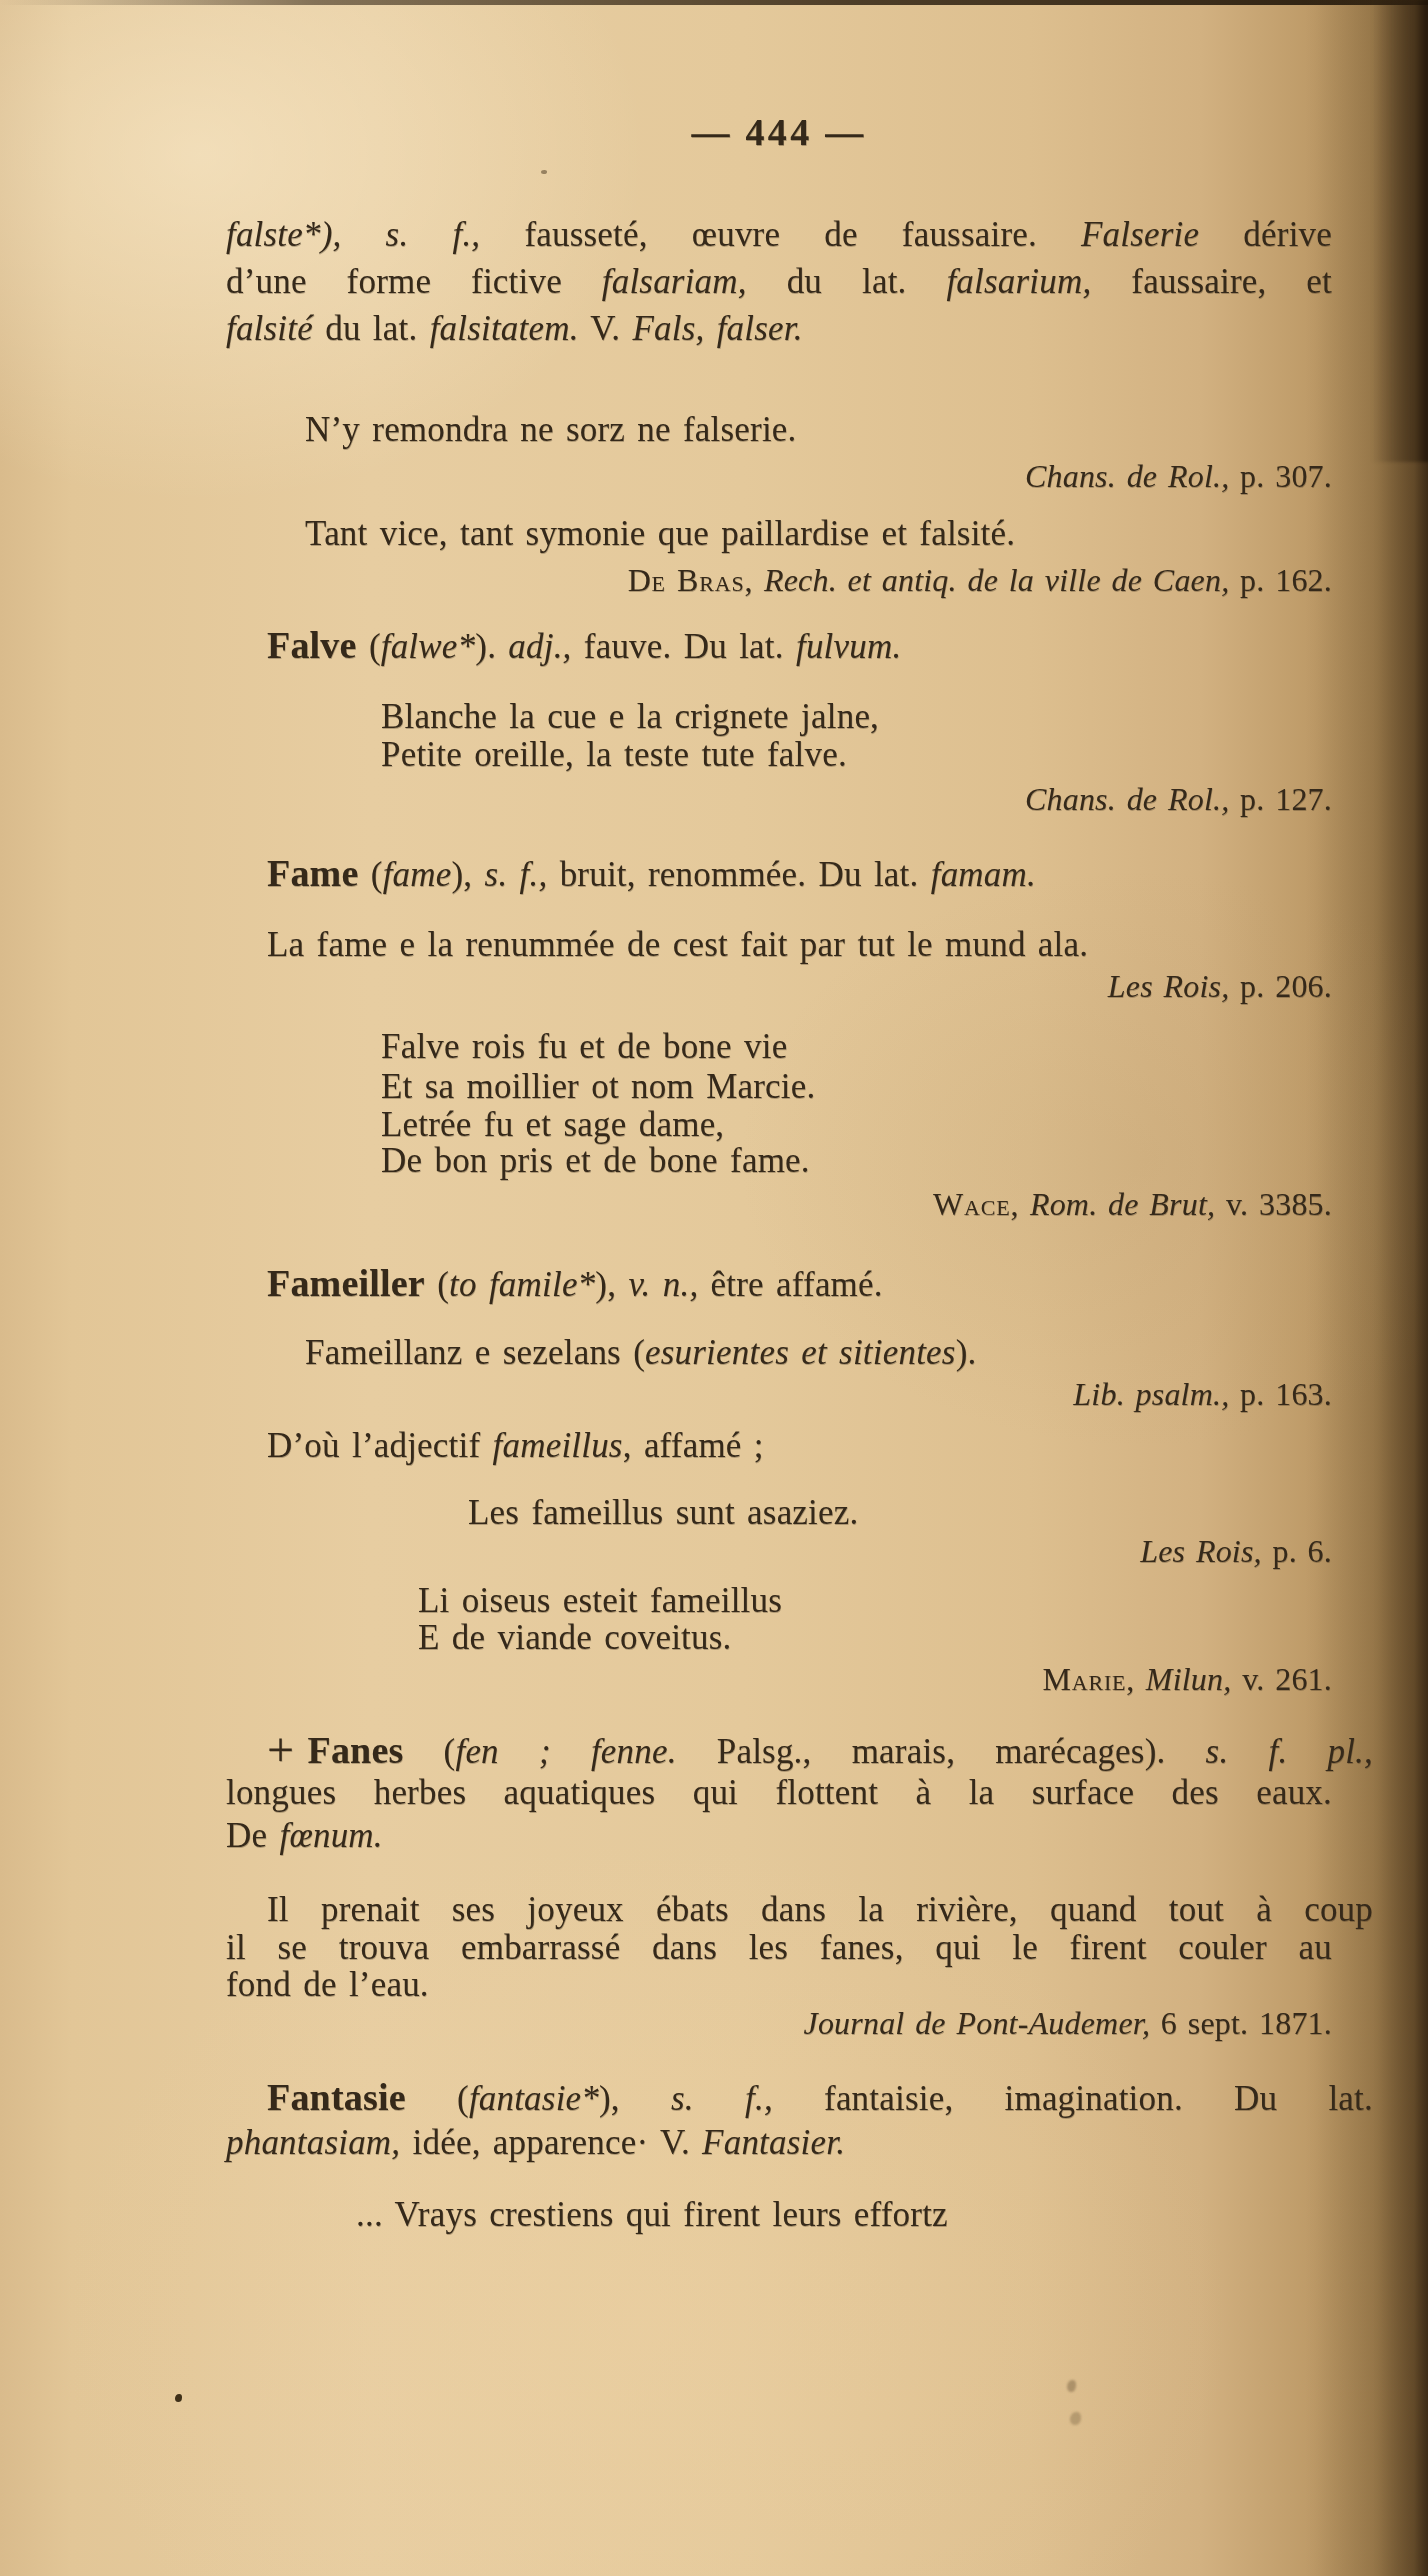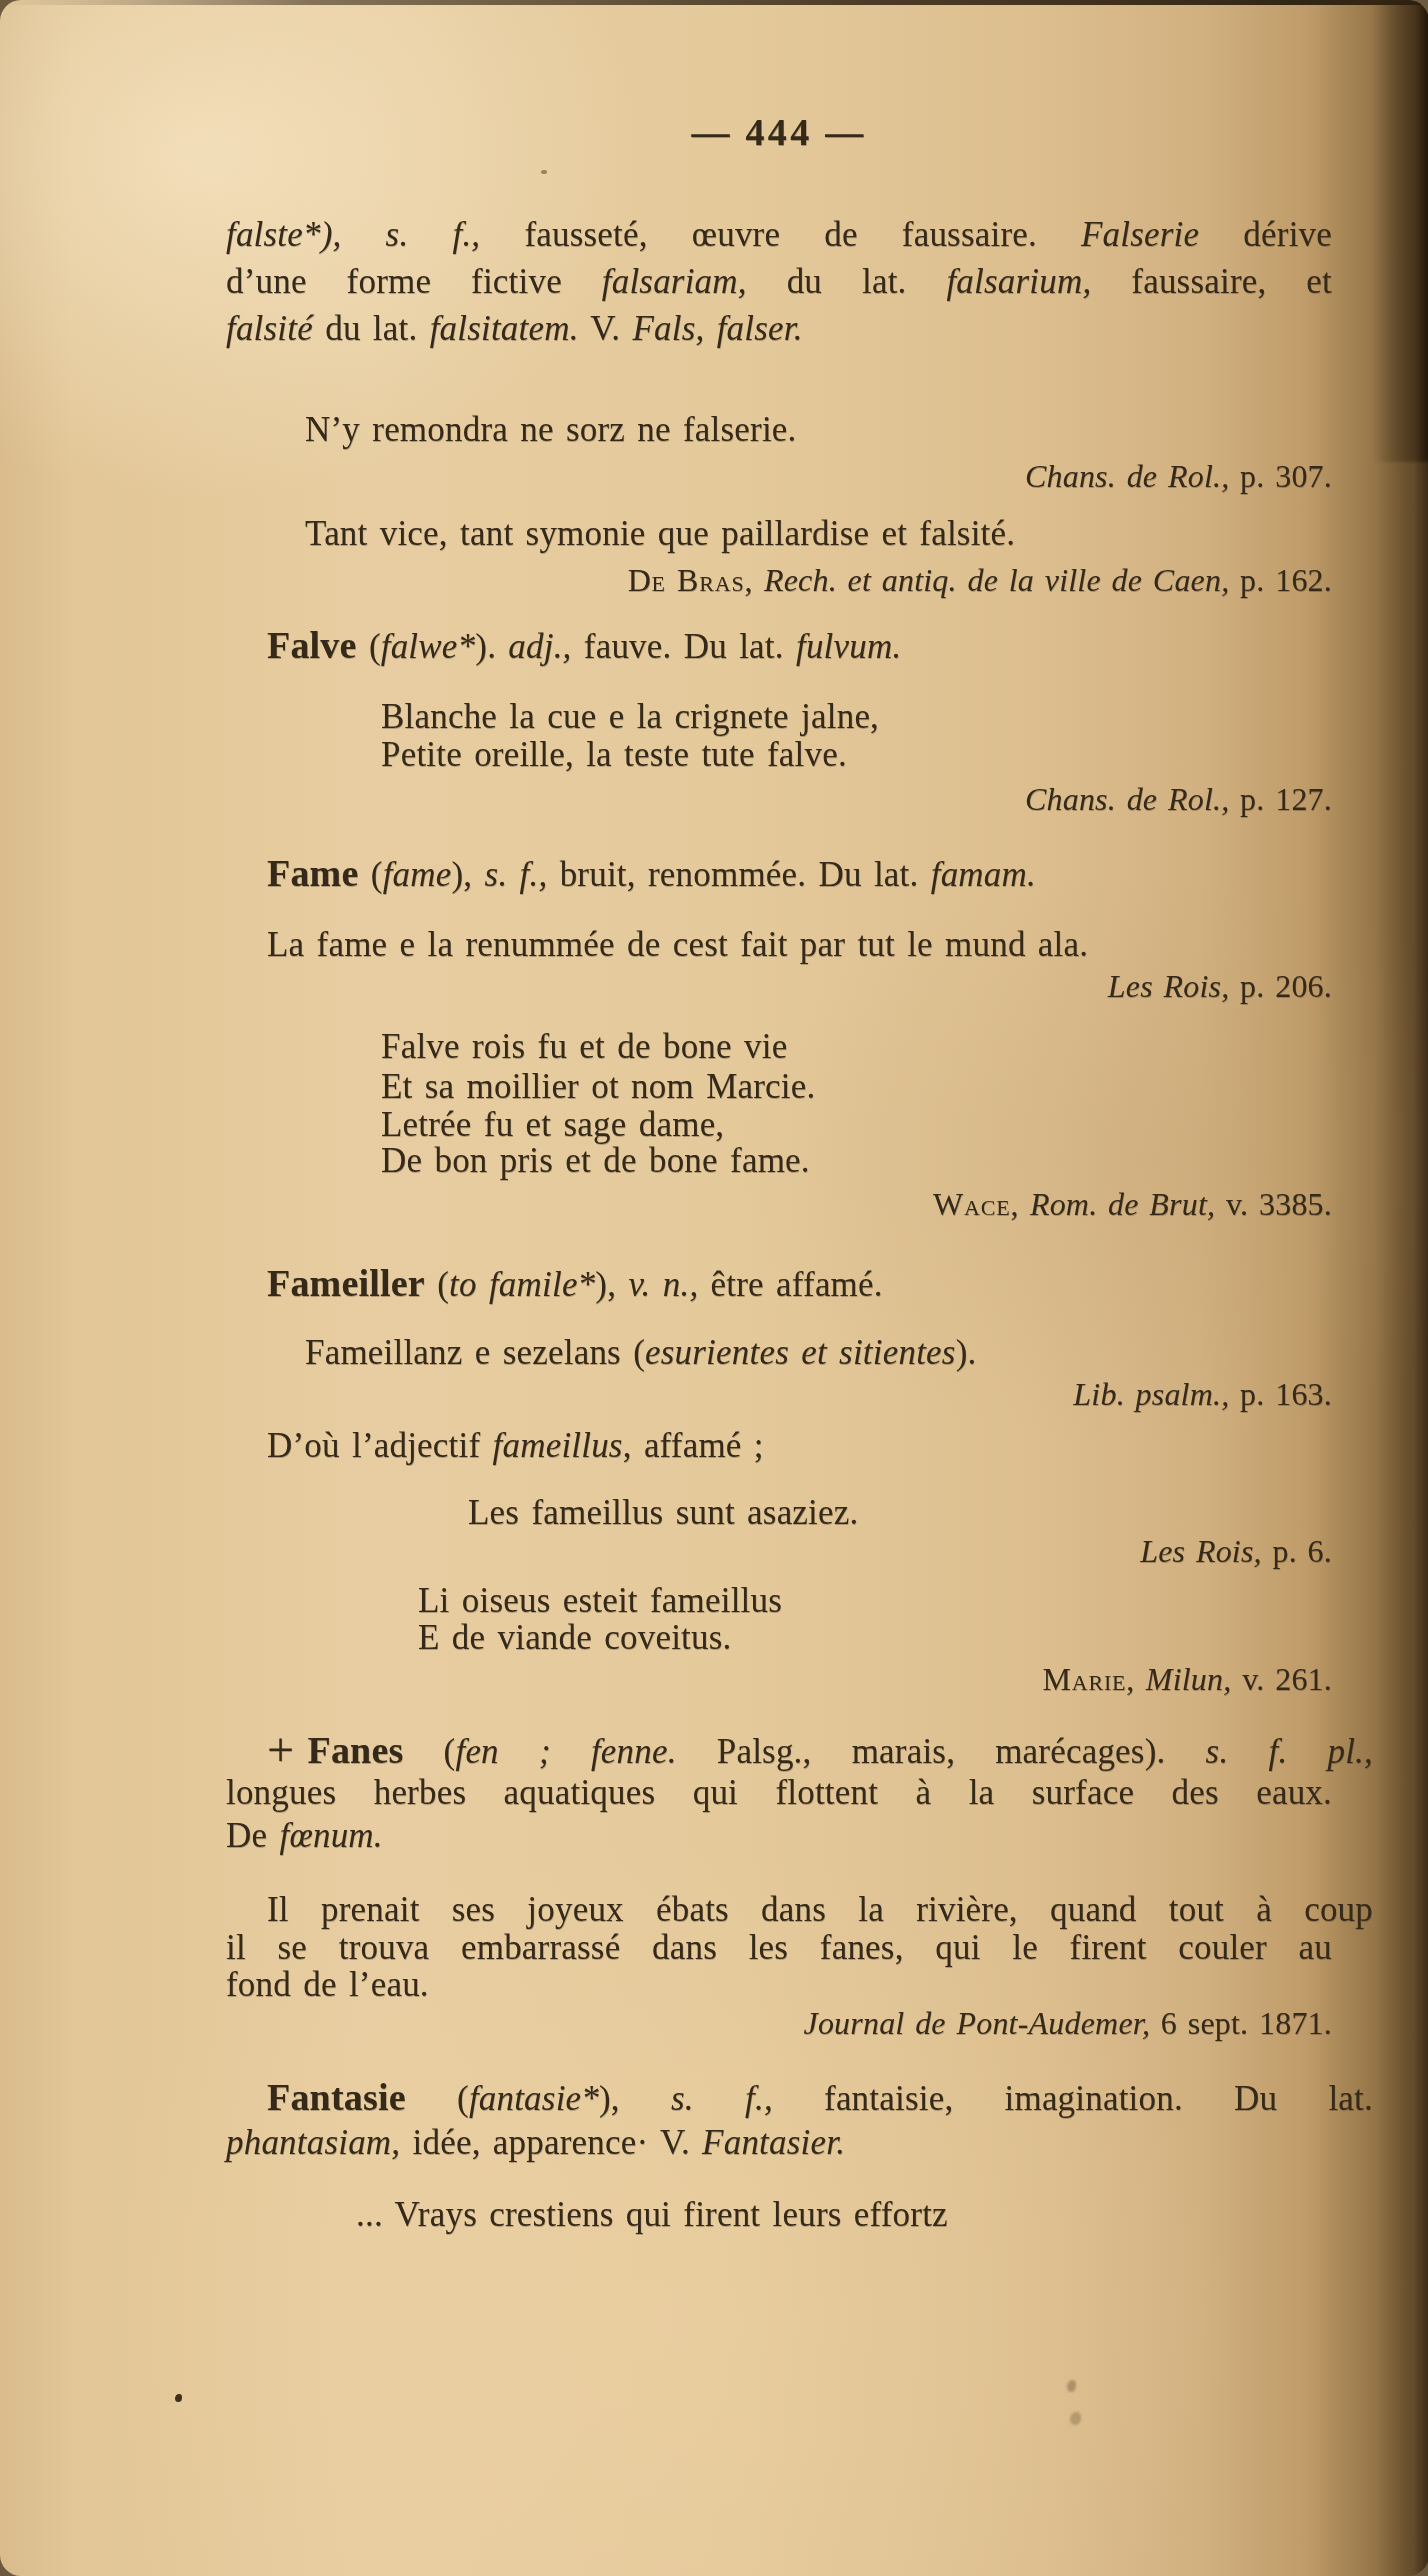--- a/index.html
+++ b/index.html
@@ -9,21 +9,20 @@
     overflow:hidden;
     font-family:"Liberation Serif","DejaVu Serif",serif;
     color:#35291a;
     background:
       radial-gradient(ellipse 743px 578px at 14% 6%, rgba(255,242,214,0.50), rgba(255,242,214,0) 60%),
       radial-gradient(ellipse 908px 743px at 45% 90%, rgba(240,212,165,0.35), rgba(240,212,165,0) 65%),
       radial-gradient(ellipse 578px 413px at 80% 45%, rgba(190,158,110,0.25), rgba(190,158,110,0) 70%),
       linear-gradient(90deg,
         #d9bb8c 0%, #e2c697 5%, #e7cda1 26%, #e4c99b 52%,
         #ddbf8f 72%, #d2b181 84%, #bd9a67 92%, #a1804f 96.5%, #7f6138 99%, #5e4526 100%);
-    border-radius: 21px;
   }
   .edge-top{
     position:absolute;left:0;top:0;width:100%;height:5px;
     background:linear-gradient(90deg, rgba(46,32,16,0) 0%, rgba(46,32,16,0.55) 22%, rgba(40,27,12,0.8) 60%, rgba(30,20,8,0.9) 100%);
   }
   .edge-right{
     position:absolute;right:0;top:0;width:124px;height:100%;
     background:linear-gradient(90deg, rgba(90,66,36,0) 0%, rgba(90,66,36,0.18) 55%, rgba(62,44,22,0.45) 88%, rgba(40,27,12,0.65) 100%);
   }
   .edge-right-top{

